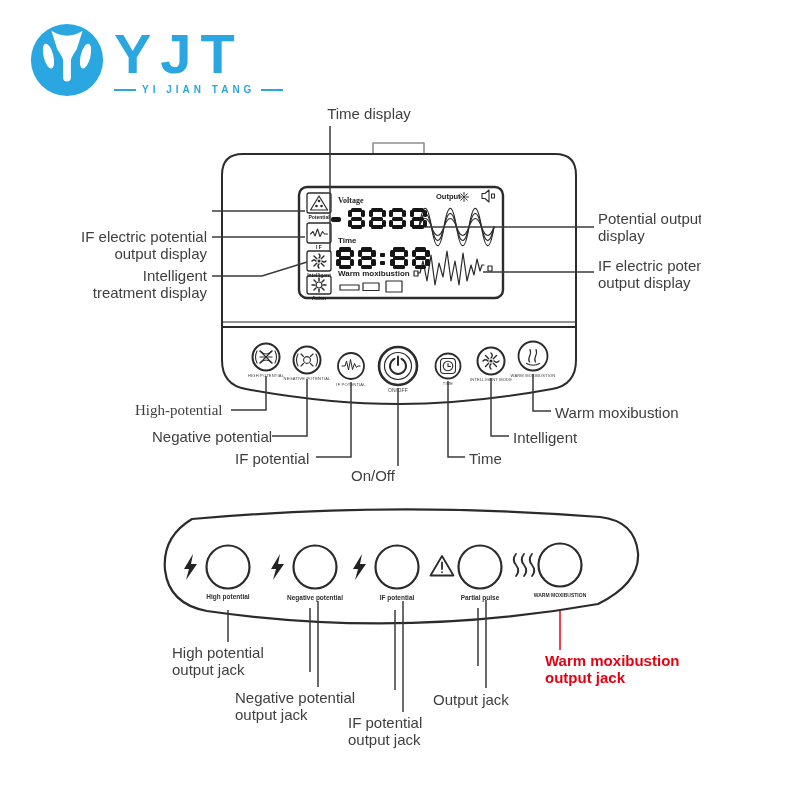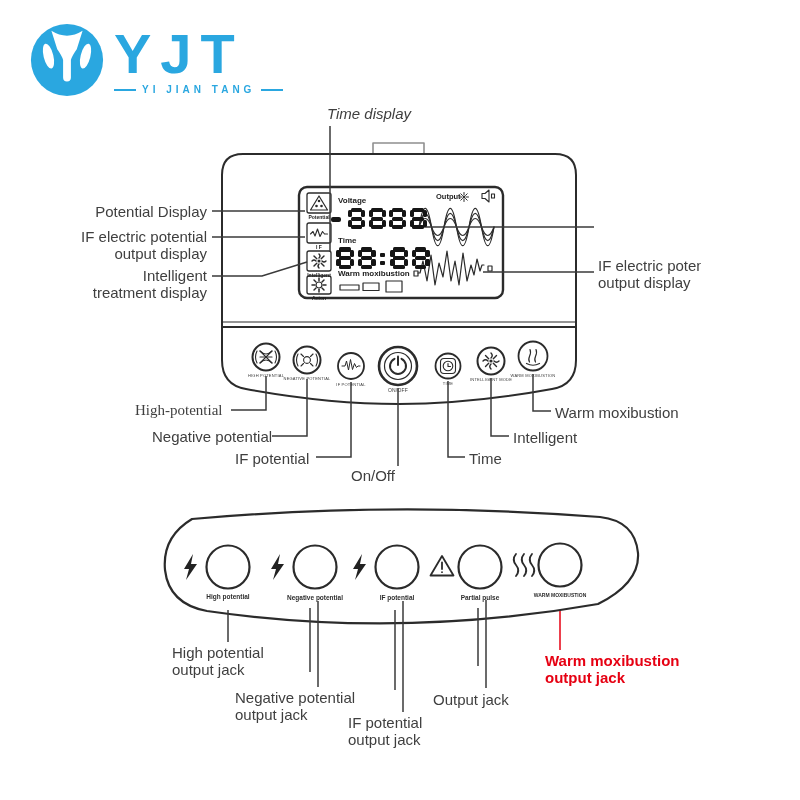--- a/index.html
+++ b/index.html
@@ -256,26 +256,27 @@
       <ellipse cx="59" cy="37" rx="5" ry="13" fill="#ffffff" transform="rotate(14 59 37)"></ellipse>
     </svg>
     <div id="logo-text">YJT</div>
     <div id="logo-tagline">
       <span class="tl-line"></span>
       <span class="tl-text">YI JIAN TANG</span>
       <span class="tl-line"></span>
     </div>
   </div>
 
-  <div class="ann ac" style="left:319px;top:105px;width:100px;font-style:italic;">Time display</div>
-  <div class="ann ar" style="left:30px;top:203px;width:177px;">Potential Display</div>
+  <div class="ann ac" style="left:319px;top:105px;width:100px;">Time display</div>
   <div class="ann ar" style="left:30px;top:228px;width:177px;">IF electric potential
 output display</div>
   <div class="ann ar" style="left:30px;top:267px;width:177px;">Intelligent
 treatment display</div>
+  <div class="ann" style="left:598px;top:210px;width:170px;">Potential output
+display</div>
   <div class="ann" style="left:598px;top:257px;width:170px;">IF electric potential
 output display</div>
 
   <div class="ann" style="left:135px;top:402px;font-family:Liberation Serif, serif;">High-potential</div>
   <div class="ann" style="left:152px;top:428px;">Negative potential</div>
   <div class="ann" style="left:235px;top:450px;">IF potential</div>
   <div class="ann" style="left:351px;top:467px;">On/Off</div>
   <div class="ann" style="left:469px;top:450px;">Time</div>
   <div class="ann" style="left:513px;top:429px;">Intelligent</div>
   <div class="ann" style="left:555px;top:404px;">Warm moxibustion</div>
@@ -283,21 +284,21 @@
   <div class="ann" style="left:172px;top:644px;">High potential
 output jack</div>
   <div class="ann" style="left:235px;top:689px;">Negative potential
 output jack</div>
   <div class="ann" style="left:348px;top:714px;">IF potential
 output jack</div>
   <div class="ann" style="left:433px;top:691px;">Output jack</div>
   <div class="ann red" style="left:545px;top:652px;">Warm moxibustion
 output jack</div>
 
-  <div class="lcdtxt" style="left:338px;top:196px;">Voltage</div>
+  <div class="lcdtxt" style="left:338px;top:196px;font-family:Liberation Serif, serif;">Voltage</div>
   <div class="lcdtxt" style="left:338px;top:236px;">Time</div>
   <div class="lcdtxt" style="left:338px;top:269px;">Warm moxibustion</div>
   <div class="lcdtxt" style="left:436px;top:192px;font-size:7.5px;">Output</div>
 
   <div class="sidelbl" style="left:294px;top:214px;width:50px;">Potential</div>
   <div class="sidelbl" style="left:294px;top:244px;width:50px;">I F</div>
   <div class="sidelbl" style="left:294px;top:272px;width:50px;">Intelligent</div>
   <div class="sidelbl" style="left:294px;top:295px;width:50px;">Anion</div>
 
   <div id="minus-sign"></div>

